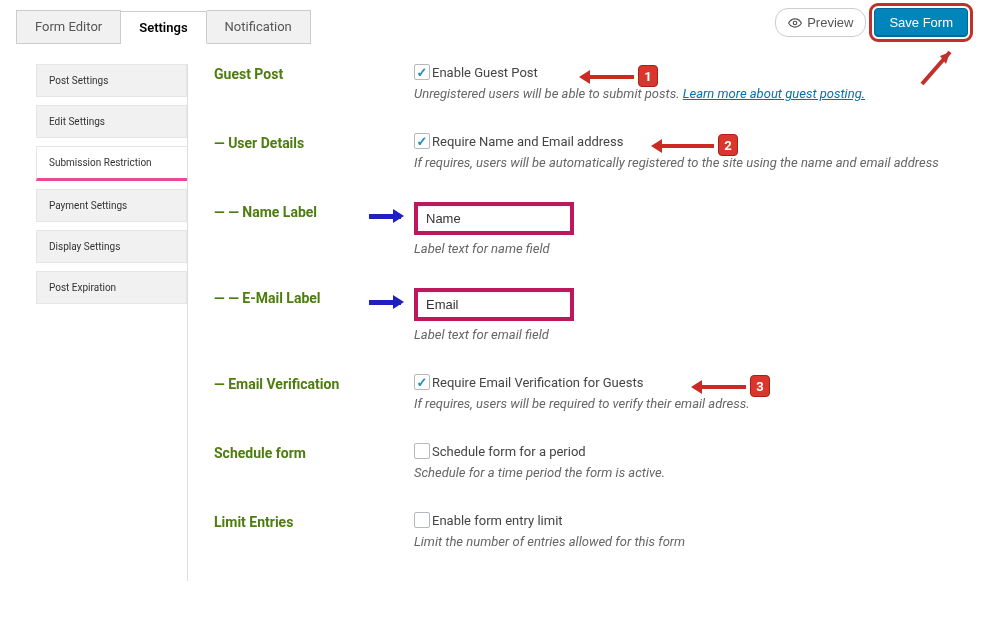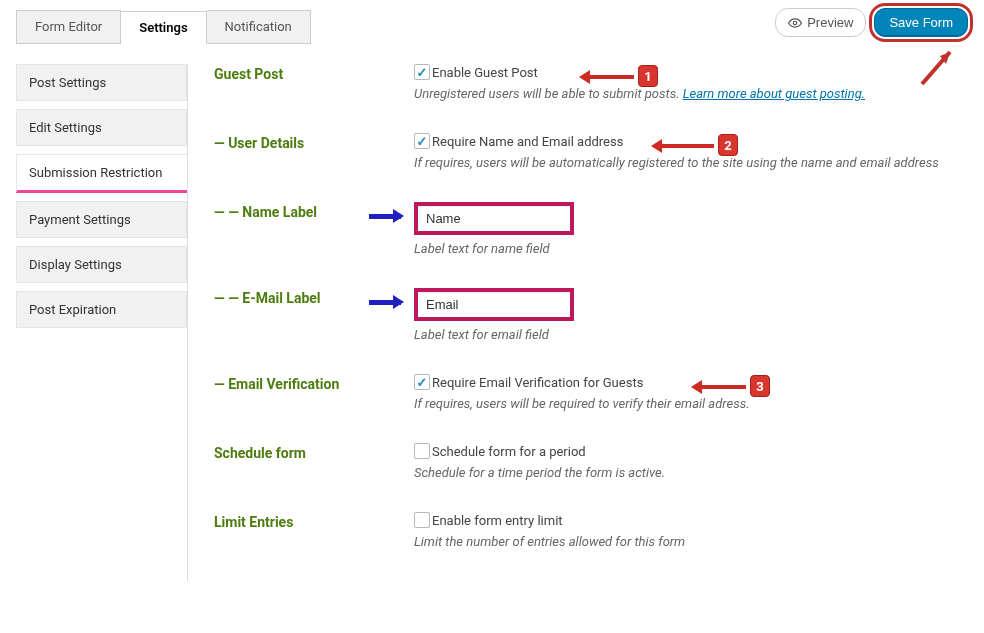--- a/index.html
+++ b/index.html
@@ -53,21 +53,21 @@
     border-radius: 13px;
     padding: 6px 12px;
     font-size: 13px;
     color: #555;
     cursor: pointer;
   }
   .btn-save {
     background: #0085ba;
     border: 1px solid #006799;
     color: #fff;
-    border-radius: 11px;
+    border-radius: 4px;
     padding: 6px 14px;
     font-size: 13px;
     cursor: pointer;
     box-shadow: inset 0 -1px 0 rgba(0,0,0,0.2);
     outline: 3px solid #c0312c;
     outline-offset: 2px;
   }
   .eye-icon {
     width: 14px; height: 14px;
     display: inline-block;
@@ -79,24 +79,25 @@
   .sidebar {
     width: 172px;
     flex-shrink: 0;
     border-right: 1px solid #ddd;
     padding-right: 0;
   }
   .sidebar-item {
     background: #f1f1f1;
     border: 1px solid #e5e5e5;
     padding: 10px 12px;
-    font-size: 13px;
+    font-size: 10px;
     color: #333;
     cursor: pointer;
     margin-bottom: 8px;
+    margin-left: 20px;
   }
   .sidebar-item.active {
     background: #fff;
     border-top: 1px solid #e5e5e5;
     border-bottom: 3px solid #ec4899;
     border-left: 1px solid #e5e5e5;
     border-right: none;
     font-weight: 400;
   }
   .main {

